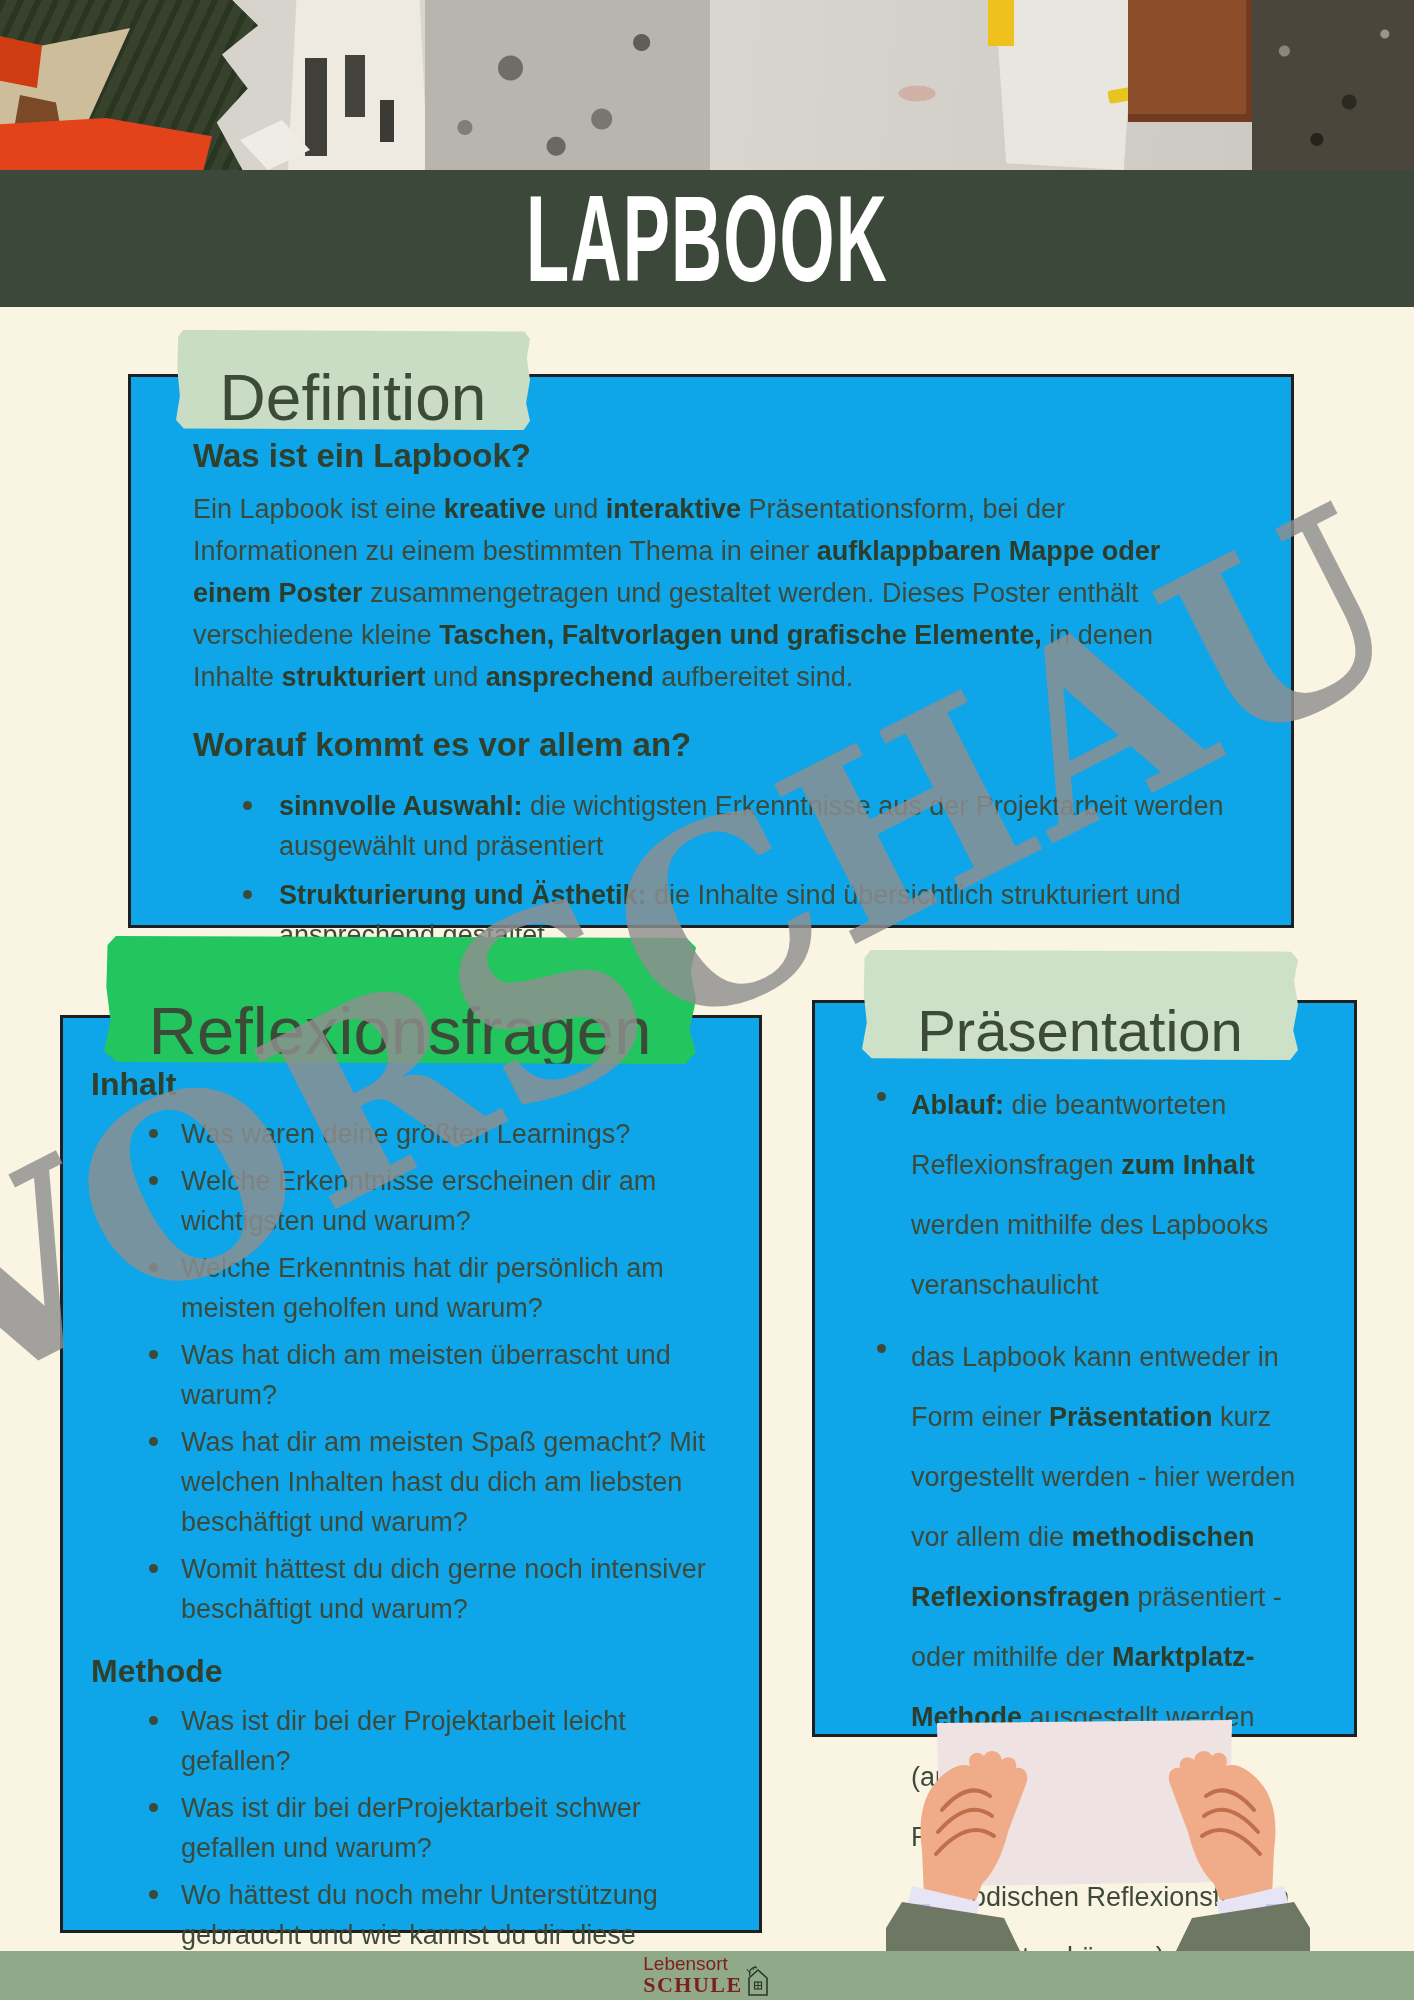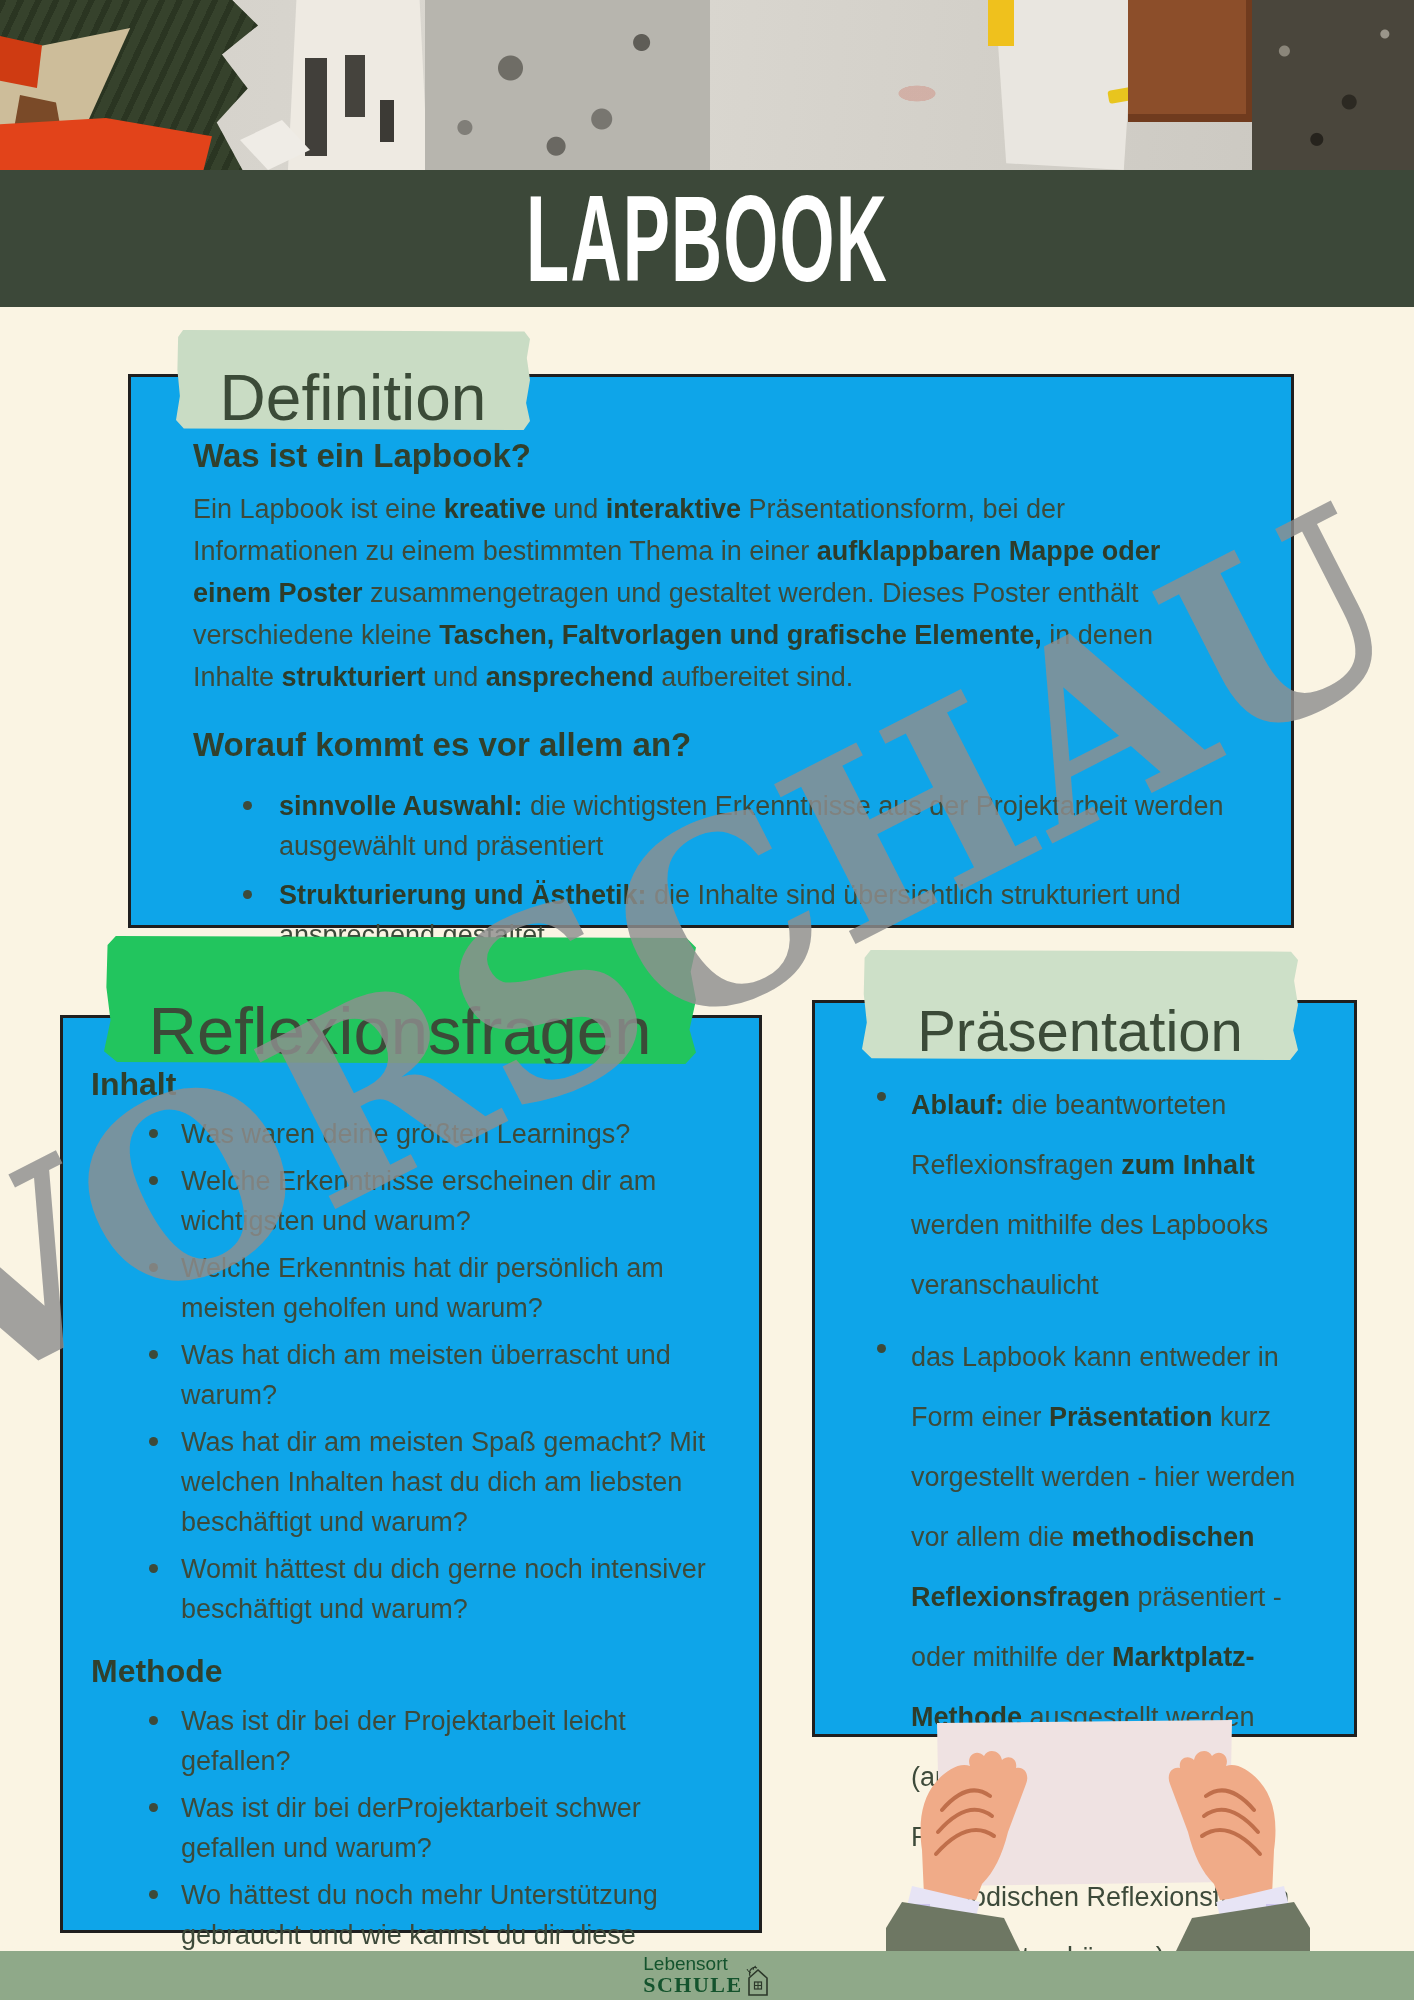--- a/index.html
+++ b/index.html
@@ -109,21 +109,21 @@
   .watermark span { font-family:"DejaVu Serif", serif; font-weight:700; font-size:246px;
     color:#8f8f8f; transform:rotate(-27deg); letter-spacing:2px;
     mix-blend-mode:multiply; opacity:.82; white-space:nowrap; }
 
   
   .hands { position:absolute; left:858px; top:1690px; width:480px; height:261px; z-index:2; }
 
   
   .footer { position:absolute; left:0; top:1951px; width:1414px; height:49px;
     background:#8fa989; display:flex; align-items:center; justify-content:center; overflow:hidden; }
-  .logo { display:flex; align-items:flex-start; color:#14532d; }
+  .logo { display:flex; align-items:flex-start; color:#7f1d1d; }
   .logo-text { display:flex; flex-direction:column; line-height:1.05; }
   .logo-line1 { font-size:19px; font-weight:400; }
   .logo-line2 { font-family:"Liberation Serif", serif; font-size:22px; font-weight:700;
     letter-spacing:1.5px; }
   .logo-house { margin-left:2px; margin-top:10px; }
 </style>
 </head>
 <body>
 
 <div class="page">

